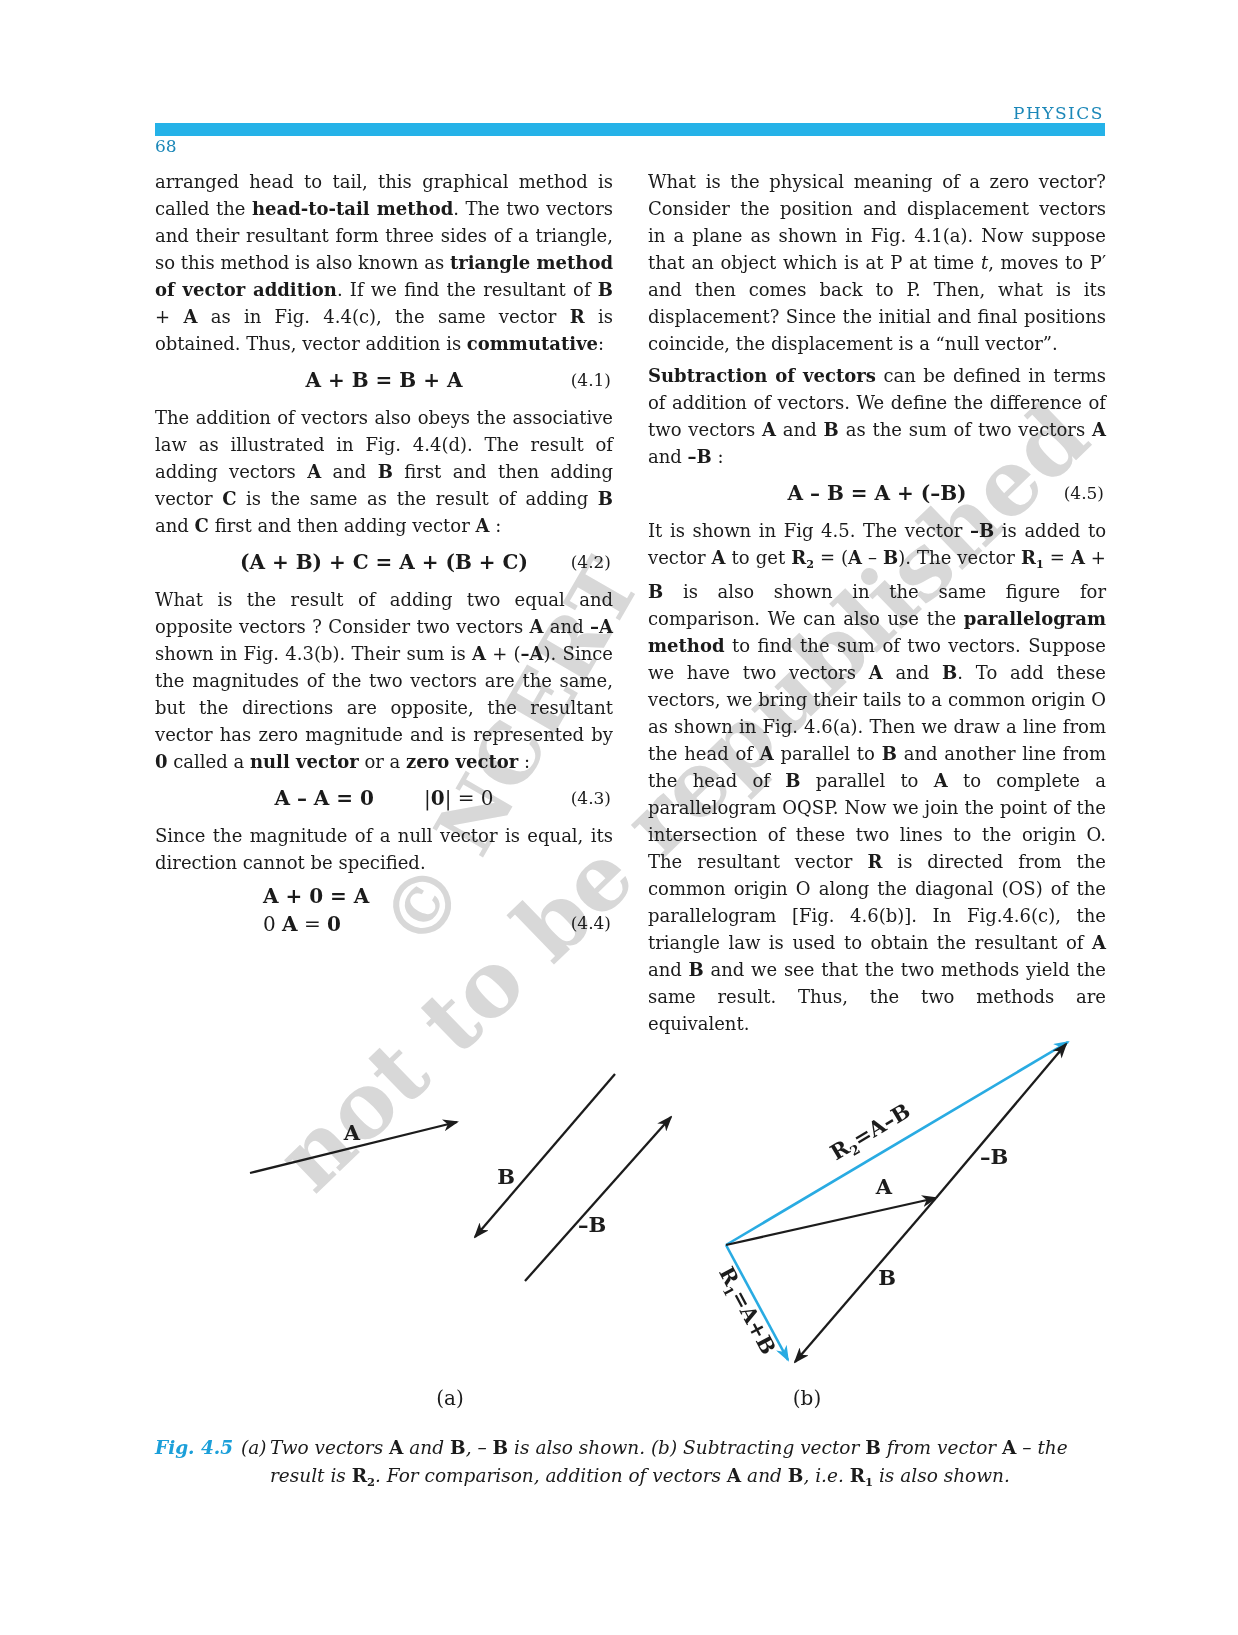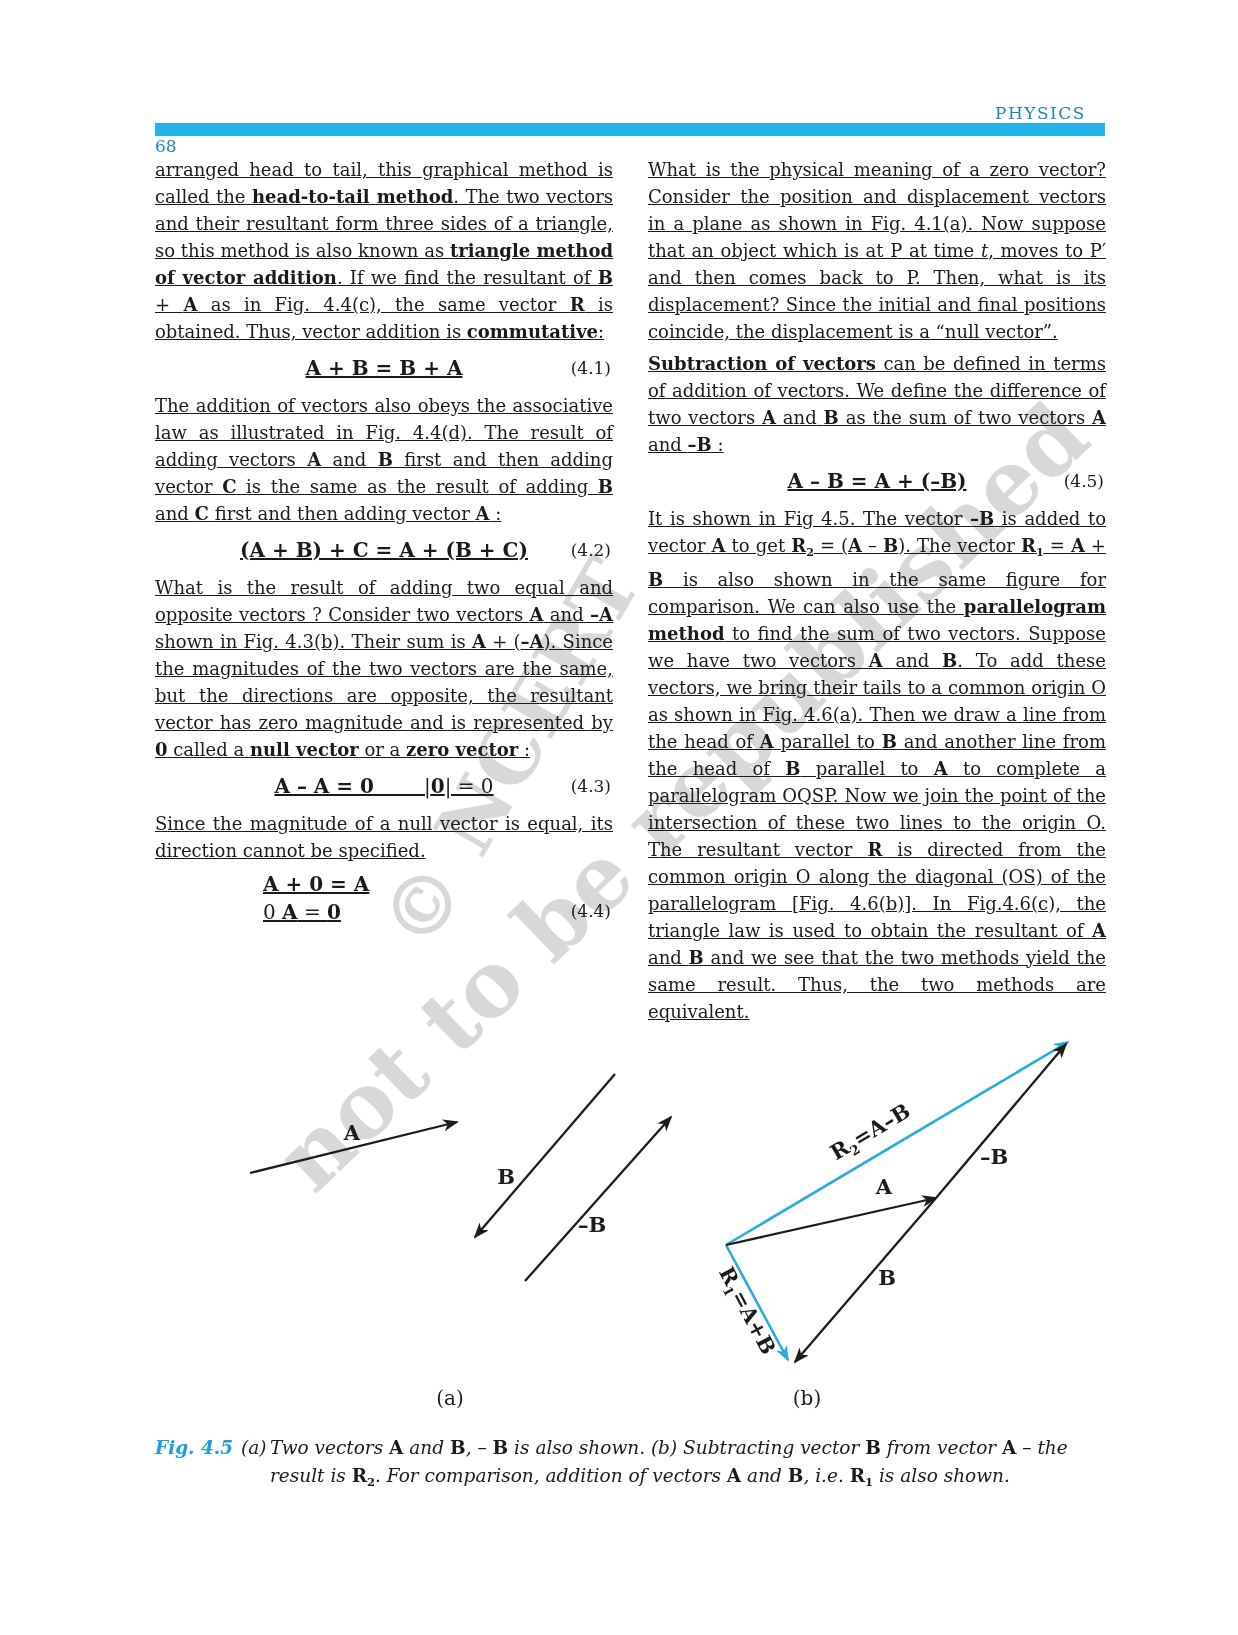--- a/index.html
+++ b/index.html
@@ -5,24 +5,24 @@
   html,body{margin:0;padding:0;background:#ffffff;}
   .page{position:relative;width:1238px;height:1635px;background:#ffffff;overflow:hidden;
         font-family:"DejaVu Serif",serif;color:#1b1b1b;}
   
   .wm{position:absolute;font-family:"DejaVu Serif",serif;font-weight:700;color:#d8d8d8;
       white-space:nowrap;line-height:1;transform-origin:0 50%;z-index:0;user-select:none;}
   .wm1{left:403px;top:900px;font-size:80px;transform:rotate(-60deg);}
   .wm2{left:292px;top:1128px;font-size:90px;transform:rotate(-44deg);}
   
   .pagenum{position:absolute;left:155px;top:100px;font-size:17px;color:#1b87b8;z-index:1;margin-top:36px;}
-  .headtitle{position:absolute;right:152px;top:103px;font-size:17px;letter-spacing:1.5px;color:#1b87b8;z-index:1;}
+  .headtitle{position:absolute;right:134px;top:103px;font-size:17px;letter-spacing:1.5px;color:#1b87b8;z-index:1;}
   .headbar{position:absolute;left:155px;top:123px;width:950px;height:13px;background:#25b2e8;z-index:1;}
   
-  .col{position:absolute;top:156px;width:458px;font-size:18px;line-height:27px;text-align:justify;z-index:1;text-decoration:underline;}
+  .col{position:absolute;top:168px;width:458px;font-size:18px;line-height:27px;text-align:justify;z-index:1;}
   .colL{left:155px;} .colR{left:648px;}
   .body{margin:0;}
   .mt{margin-top:5px;}
   .ind{text-indent:26px;}
   .b{font-weight:700;}
   .i{font-style:italic;}
   .sub{font-size:0.62em;vertical-align:-0.32em;}
   
   .eq{position:relative;text-align:center;font-size:20px;line-height:29px;margin:9px 0;}
   .eqnum{position:absolute;right:2px;top:0;font-size:17px;font-weight:400;}

